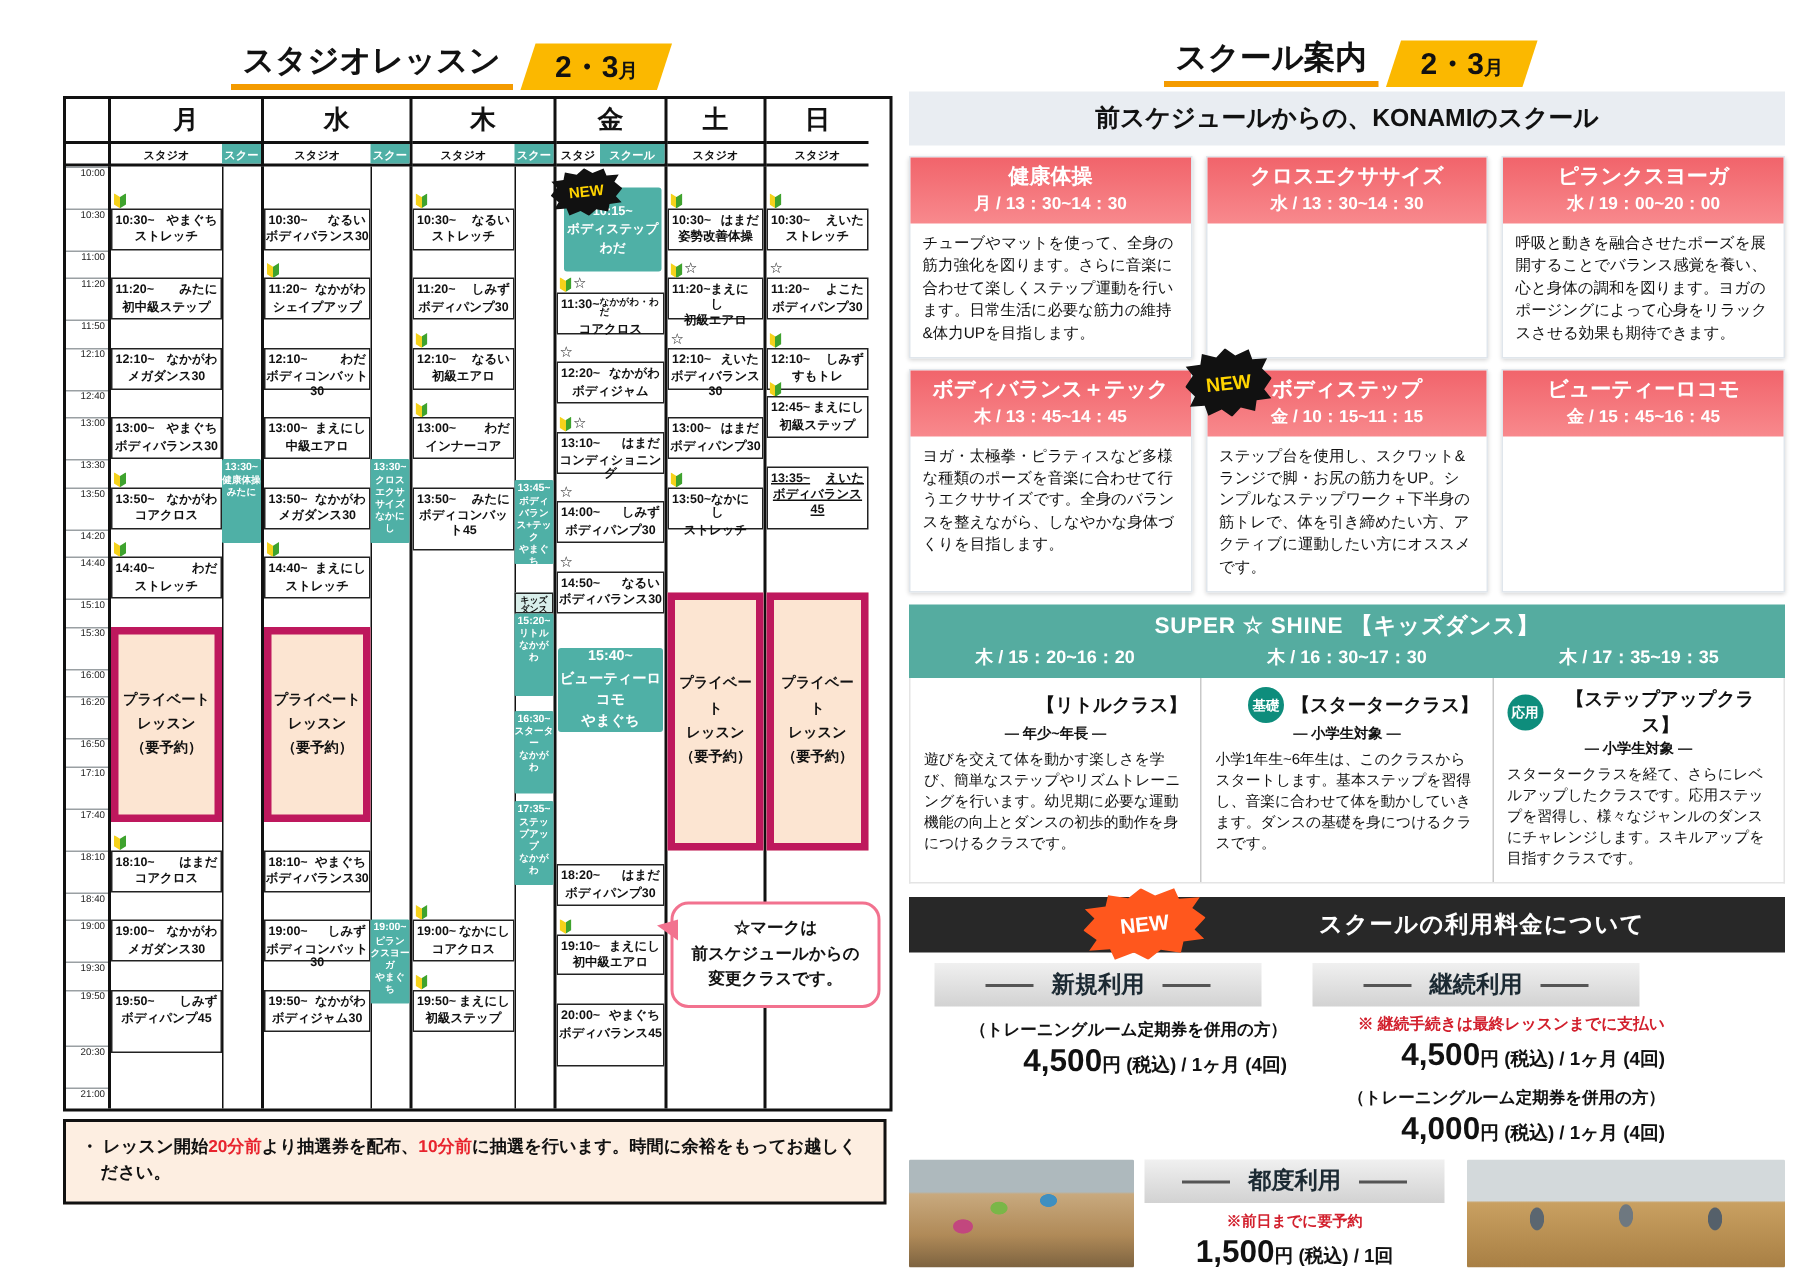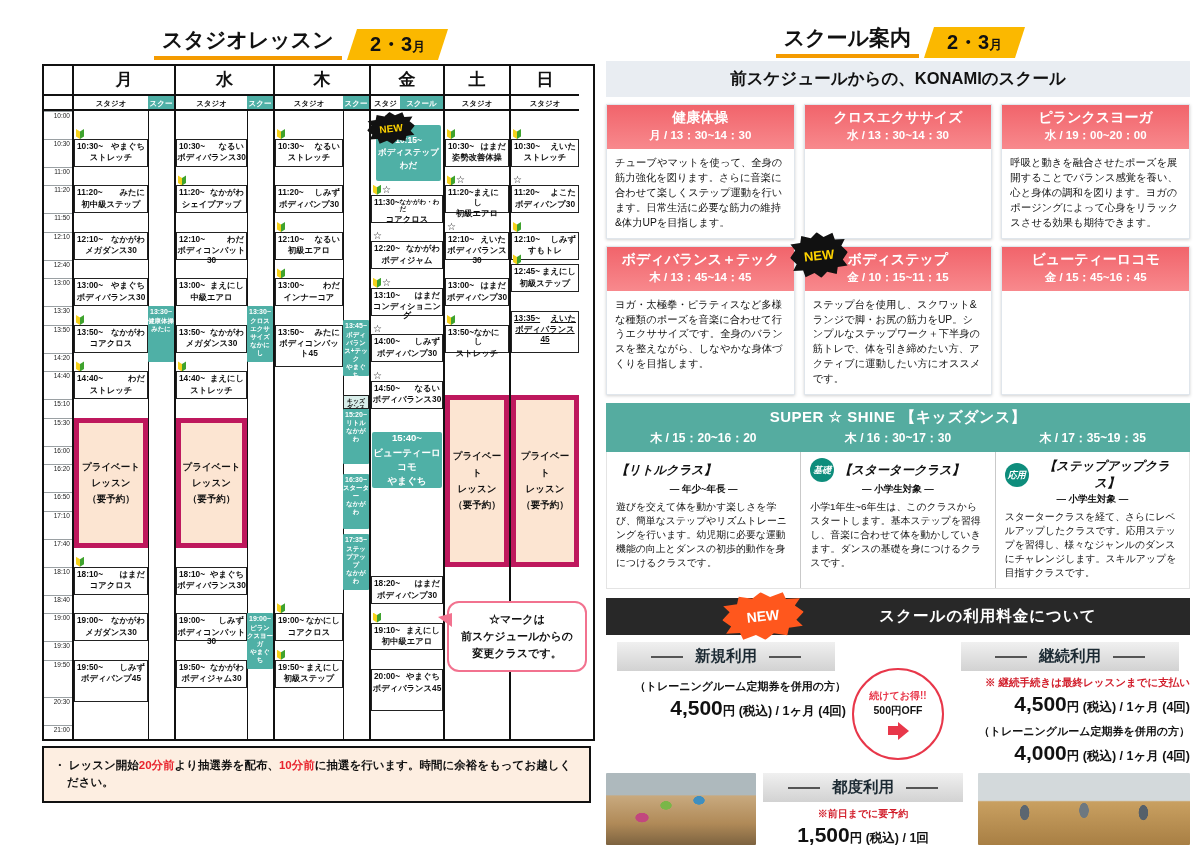--- a/index.html
+++ b/index.html
@@ -71,21 +71,21 @@
   .card-desc{font-size:10.3px;line-height:1.45;padding:7px 8px;color:#111;}
   .card-burst{width:58px;height:46px;top:-15px;left:-15px;font-size:13px;}
   .kids{margin-top:8px;}
   .kids-band{background:#55aca0;color:#fff;text-align:center;padding:5px 0 5px;}
   .kids-title{font-size:15px;font-weight:bold;letter-spacing:.5px;}
   .kids-times{display:flex;margin-top:3px;}
   .kids-times div{flex:1;font-size:12px;font-weight:bold;}
   .kids-body{display:flex;background:#fff;border:1px solid #e4e4e4;border-top:none;}
   .kids-col{flex:1;padding:6px 9px 8px;}
   .kids-col + .kids-col{border-left:1px solid #c9c9c9;}
-  .kids-name-row{display:flex;align-items:center;justify-content:flex-start;gap:5px;min-height:24px;font-style:italic;}
+  .kids-name-row{display:flex;align-items:center;justify-content:flex-end;gap:5px;min-height:24px;}
   .kids-badge{width:24px;height:24px;border-radius:50%;background:#0e8d7c;color:#fff;font-size:9px;
               display:flex;align-items:center;justify-content:center;font-weight:bold;flex:none;}
   .kids-name{font-size:12.3px;font-weight:bold;text-align:center;}
   .kids-target{font-size:9.5px;text-align:center;margin:1px 0 4px;font-weight:bold;}
   .kids-desc{font-size:9.9px;line-height:1.42;}
   .price-bar{margin-top:9px;background:#282828;color:#fff;height:37px;position:relative;}
   .burst-orange{background:#ff571d;color:#fff;width:82px;height:48px;left:116px;top:-6px;font-size:14px;}
   .bar-title{position:absolute;left:220px;right:40px;top:0;bottom:0;display:flex;align-items:center;
              justify-content:center;font-size:15.5px;font-weight:bold;letter-spacing:1px;}
   .plans-row{display:flex;align-items:flex-start;margin-top:7px;}
@@ -820,30 +820,20 @@
     <div class="plans-row">
       <div class="plan">
         <div class="plan-head">
             <i></i>
             <span>新規利用</span>
             <i></i>
           </div>
         <div class="plan-sub-label">（トレーニングルーム定期券を併用の方）</div>
         <div class="price-main" style="margin-top:2px"><span class="amt">4,500</span><span>円 (税込) / 1ヶ月 (4回)</span></div>
       </div>
-      <div class="deal">
-        <div class="deal-circle">
-          <div class="deal1">続けてお得!!</div>
-          <div class="deal2">500円OFF</div>
-          <div class="arr">
-              <b></b>
-              <i></i>
-            </div>
-        </div>
-      </div>
       <div class="plan">
         <div class="plan-head">
             <i></i>
             <span>継続利用</span>
             <i></i>
           </div>
         <div class="plan-note">※ 継続手続きは最終レッスンまでに支払い</div>
         <div class="price-main" style="margin-top:2px"><span class="amt">4,500</span><span>円 (税込) / 1ヶ月 (4回)</span></div>
         <div class="plan-sub-label">（トレーニングルーム定期券を併用の方）</div>
         <div class="price-main" style="margin-top:2px"><span class="amt">4,000</span><span>円 (税込) / 1ヶ月 (4回)</span></div>

